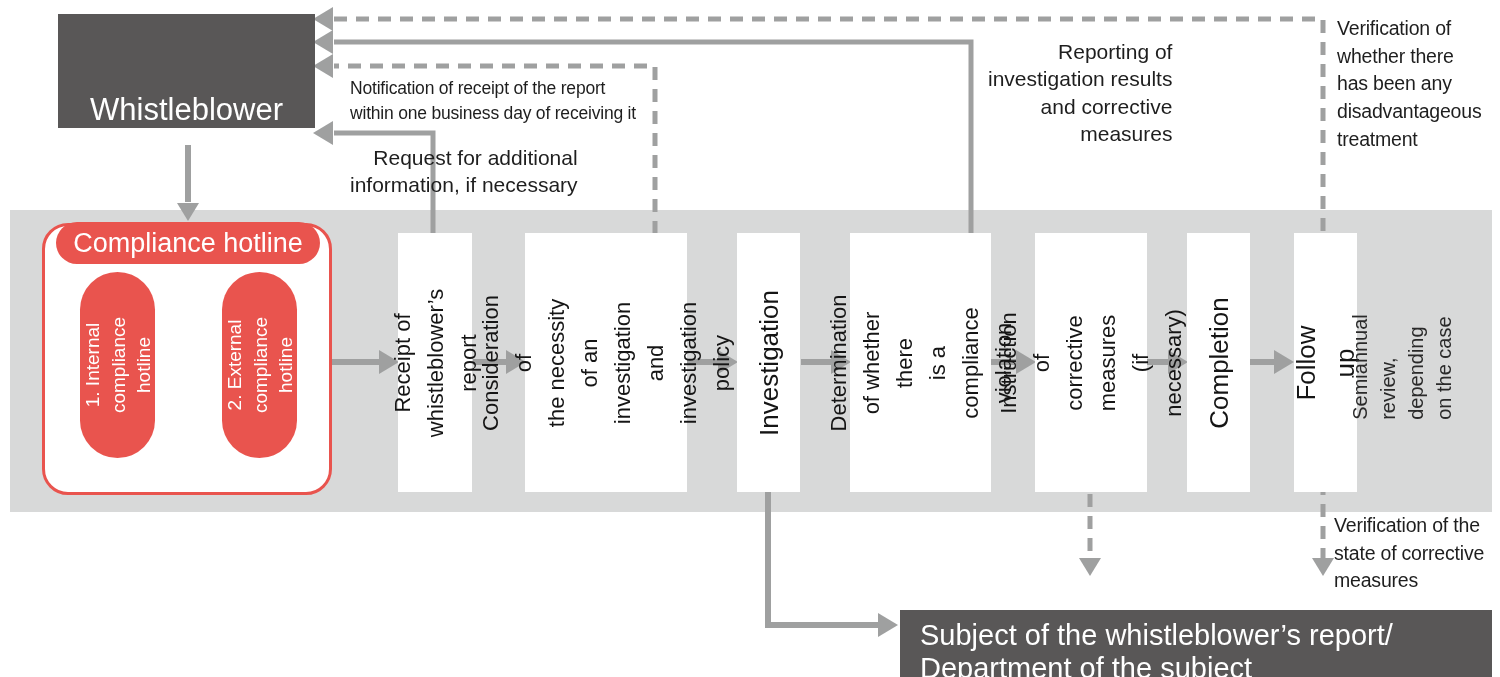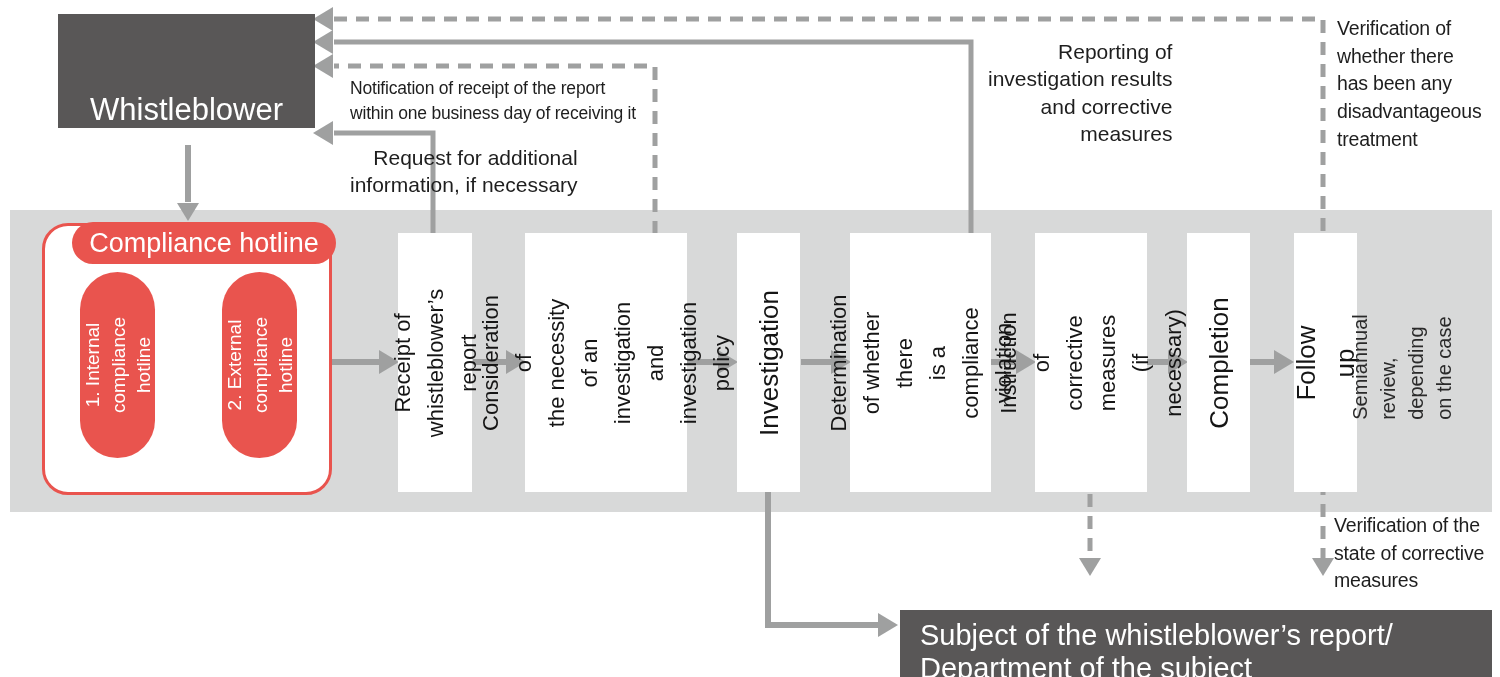--- a/index.html
+++ b/index.html
@@ -17,21 +17,21 @@
   .connectors path.w5{stroke-width:5px;}
   .connectors path.w6{stroke-width:6px;}
   .connectors path.dash{stroke-dasharray:13 9;}
   .connectors polygon{fill:var(--c-arrow);}
 
   .wb-box{position:absolute;left:58px;top:14px;width:257px;height:114px;background:var(--c-dark);
     color:#fff;display:flex;align-items:flex-end;justify-content:center;font-size:31px;}
 
   .hotline{position:absolute;left:42px;top:223px;width:290px;height:272px;background:#fff;
     border:3px solid var(--c-red);border-radius:26px;}
-  .hl-title{position:absolute;left:72px;top:222px;width:264px;height:42px;background:var(--c-red);
+  .hl-title{position:absolute;left:56px;top:222px;width:264px;height:42px;background:var(--c-red);
     border-radius:21px;color:#fff;font-size:27px;display:flex;align-items:center;justify-content:center;}
   .pill{position:absolute;top:272px;width:75px;height:186px;background:var(--c-red);border-radius:38px;}
   .pill.internal{left:80px;} .pill.external{left:222px;}
   .rot{position:absolute;top:50%;left:50%;transform:translate(-50%,-50%) rotate(-90deg);
     white-space:pre-line;text-align:center;}
   .pill .rot{color:#fff;font-size:19px;line-height:1.35;}
 
   .step{position:absolute;top:233px;height:259px;background:#fff;}
   .step .rot{font-size:22px;line-height:1.5;color:#151515;}
   .step.big .rot{font-size:26px;}

